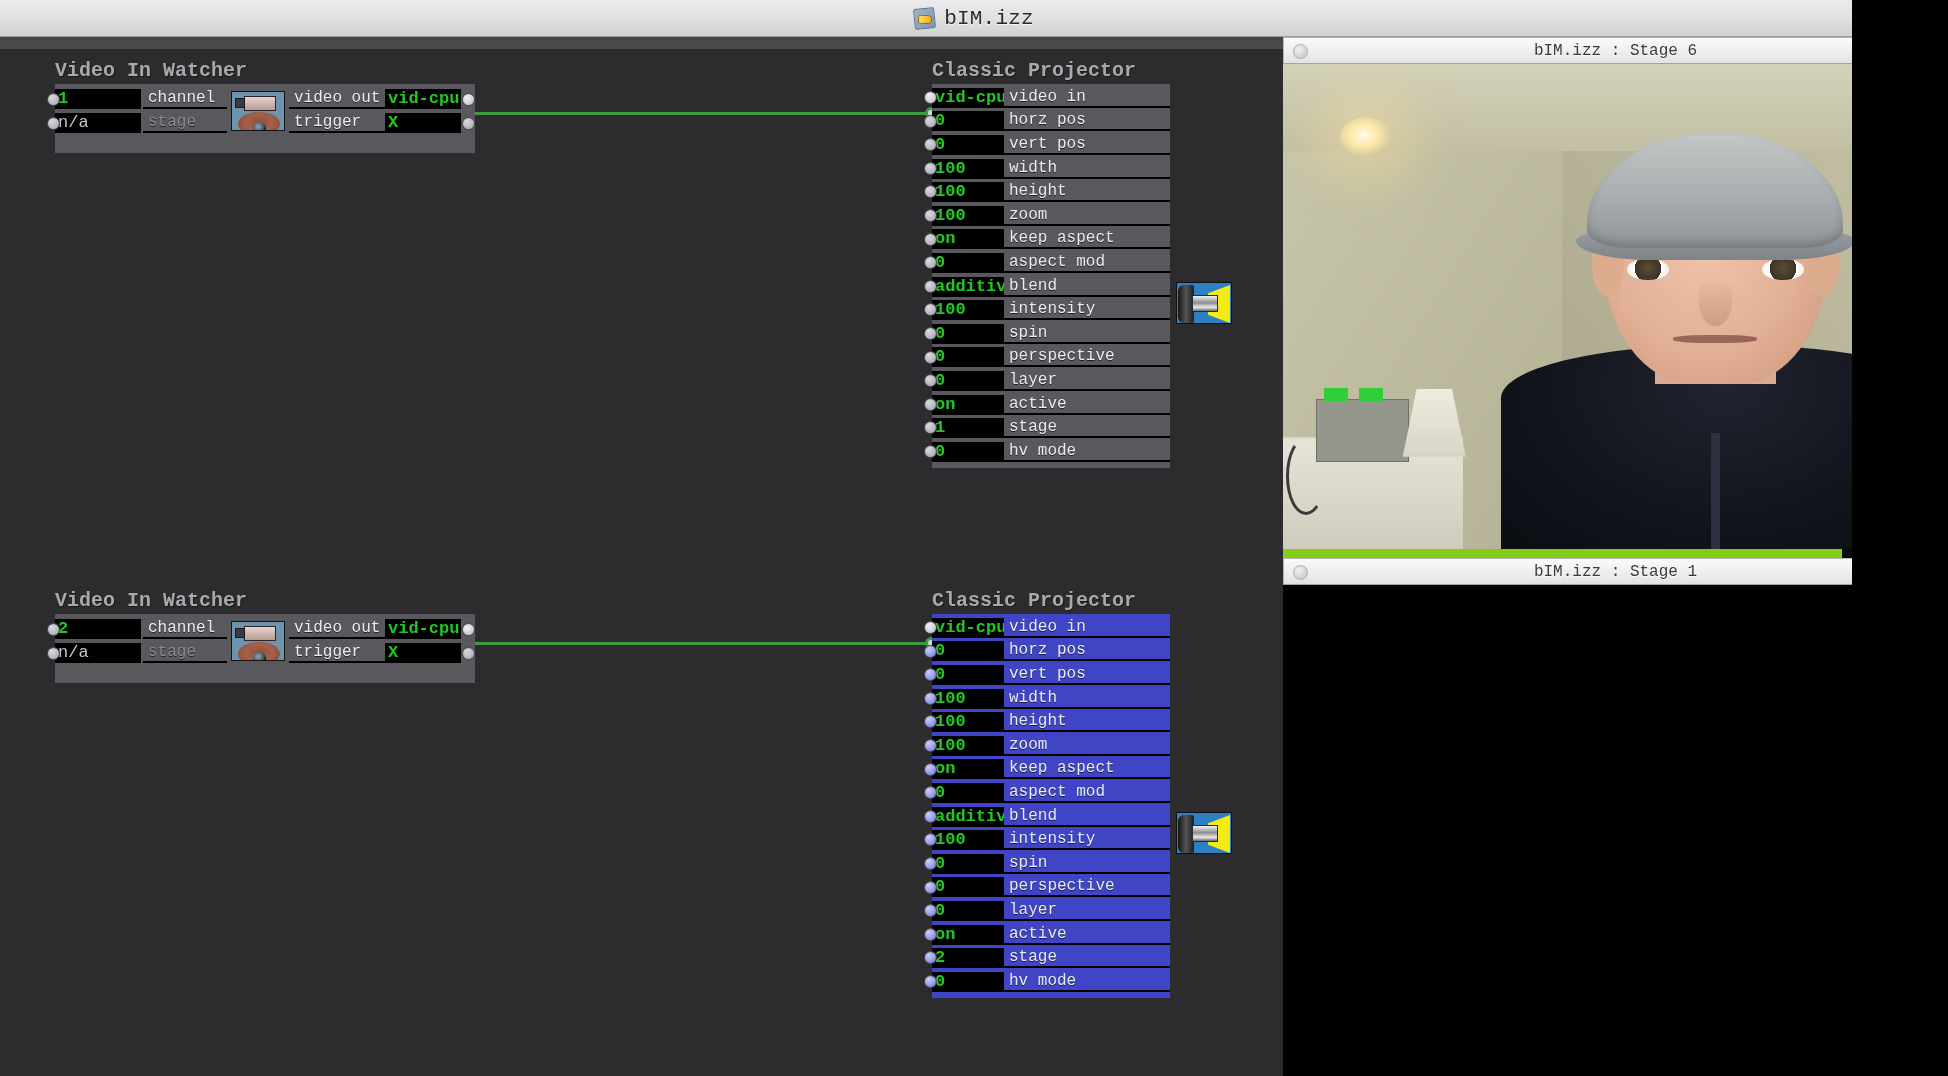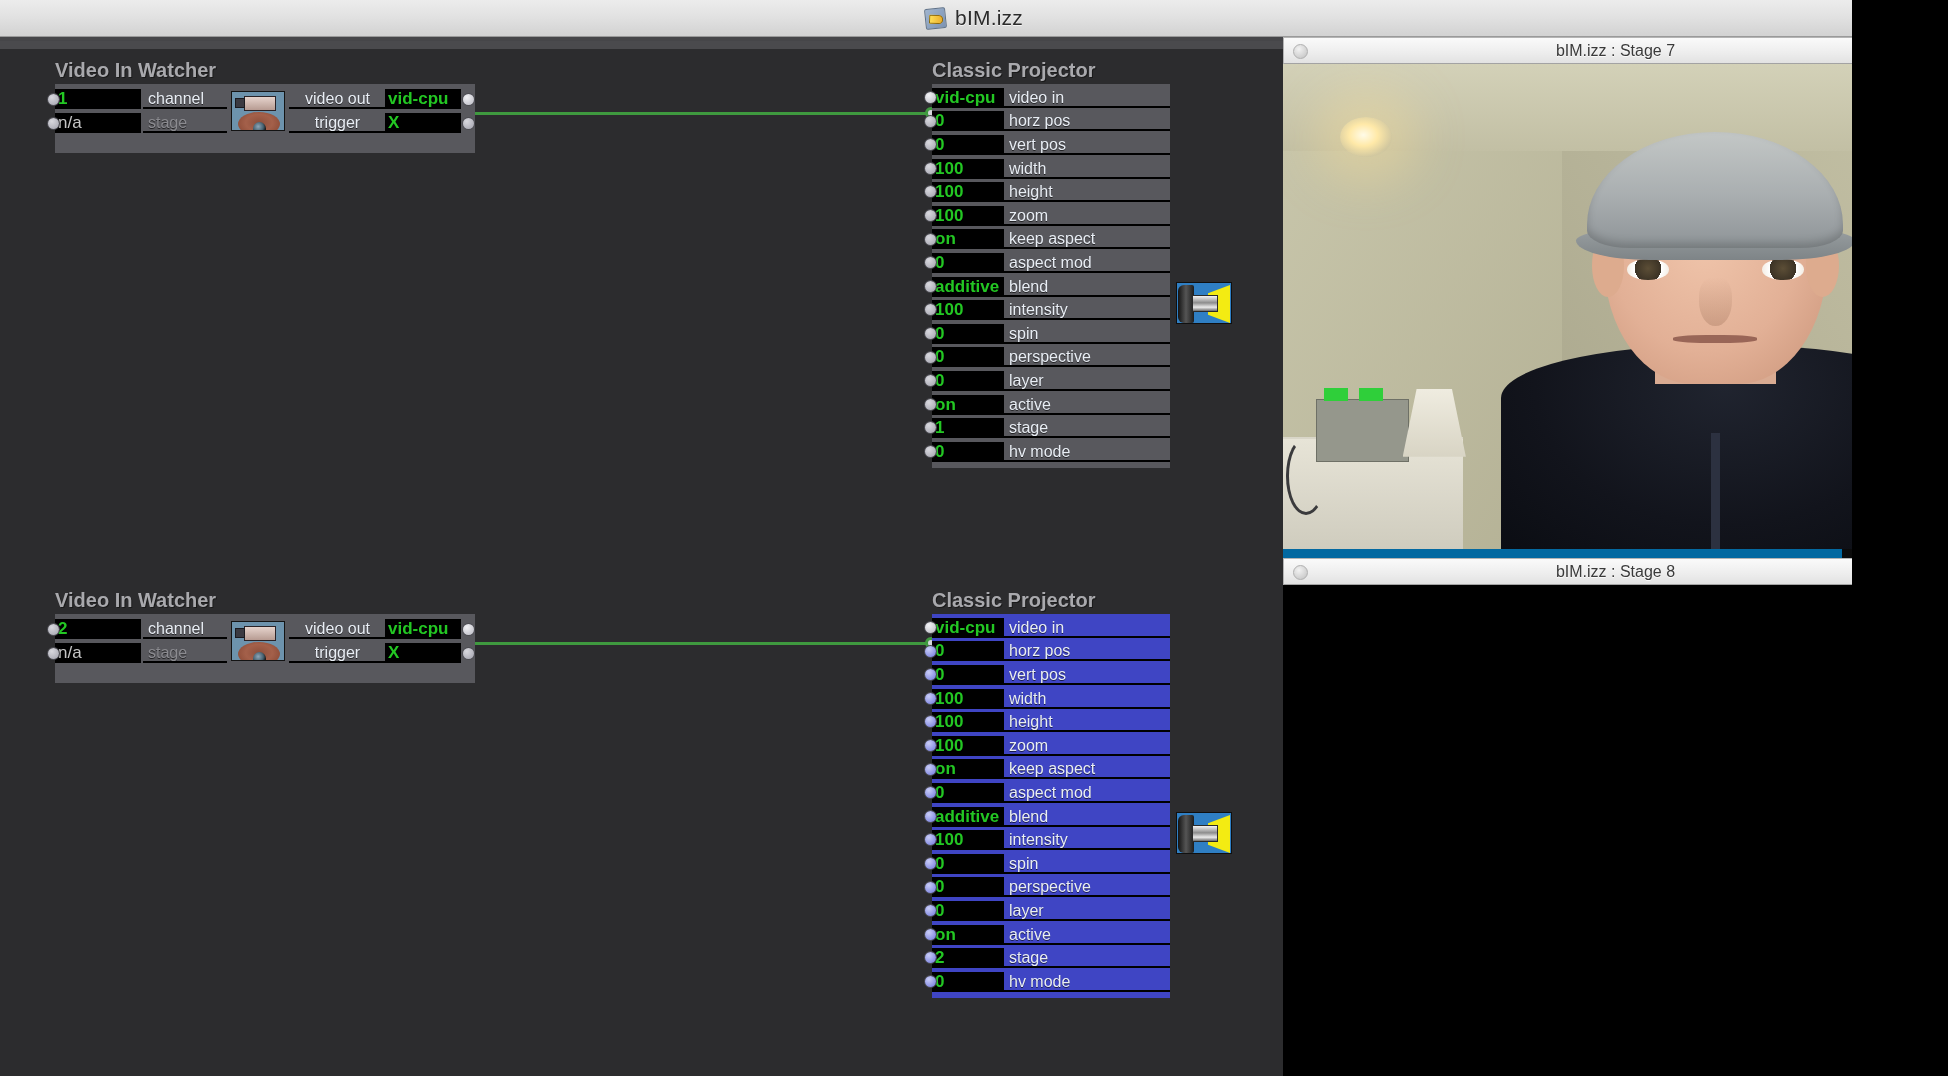--- a/index.html
+++ b/index.html
@@ -3,21 +3,22 @@
 <meta charset="utf-8">
 <title>bIM.izz</title>
 <style>
   * { box-sizing: border-box; margin:0; padding:0; }
   html,body { width:1948px; height:1076px; overflow:hidden; background:#000; }
   body { font-family:"Liberation Sans", sans-serif; }
 
   
   #app {
     position:relative; width:1852px; height:1076px; overflow:hidden;
-    background:#0369a1;
+    background:#84cc16;
+    font-family:Liberation Mono, monospace;
   }
 
   
   #titlebar {
     position:absolute; left:0; top:0; width:1948px; height:37px;
     background:linear-gradient(to bottom,#ececec 0%,#e2e2e2 45%,#d2d2d2 100%);
     border-bottom:1px solid #9a9a9a;
     display:flex; align-items:center; justify-content:center;
   }
   #titlebar .tb-inner { display:flex; align-items:center; gap:9px; }
@@ -85,21 +86,21 @@
     white-space:nowrap; display:block;
   }
   .val.dim { color:#c7c7c7; font-weight:normal; }
   .lbl {
     font-size:16px; color:#e9eef5; padding:0 4px 0 5px;
     border-bottom:2px solid #000; height:20px; line-height:19px;
     white-space:nowrap; display:block; flex:1;
     text-shadow:0 1px 0 rgba(0,0,0,.6);
   }
   .lbl.disabled { color:#8b8b90; }
-  .lbl.rt { text-align:center; }
+  .lbl.rt { text-align:left; }
 
   
   .viw { width:420px; }
   .viw .node-body {
     display:grid;
     grid-template-columns:88px 84px 62px 96px 82px;
     align-items:start; column-gap:0; row-gap:0;
     padding:3px 0 10px 0;
   }
   .viw .cell { position:relative; height:24px; display:flex; align-items:center; }
@@ -597,21 +598,21 @@
     <span class="port"></span>
     <span class="port"></span>
     <span class="port"></span>
   </div>
 
   <div id="gutter"></div>
 
   <div class="stage-win" style="left:1283px; top:37px; width:665px; height:512px;">
     <div class="stage-tb">
       <span class="closebtn"></span>
-      <span class="st-title">bIM.izz : Stage 7</span>
+      <span class="st-title">bIM.izz : Stage 6</span>
     </div>
     <div class="stage-body" style="height:485px;">
       <div class="scene">
         <div class="wall-left"></div>
         <div class="wall-right"></div>
         <div class="ceiling"></div>
         <div class="lamp"></div>
         <div class="dresser"></div>
         <div class="box"></div>
         <div class="green1"></div>
@@ -634,20 +635,20 @@
           <div class="brim"></div>
           <div class="cap"></div>
         </div>
       </div>
     </div>
   </div>
 
   <div class="stage-win" style="left:1283px; top:558px; width:665px; height:518px;">
     <div class="stage-tb">
       <span class="closebtn"></span>
-      <span class="st-title">bIM.izz : Stage 8</span>
+      <span class="st-title">bIM.izz : Stage 1</span>
     </div>
     <div class="stage-body" style="height:491px;">
       <div class="blackstage"></div>
     </div>
   </div>
 
 </div>
 
 </body></html>

